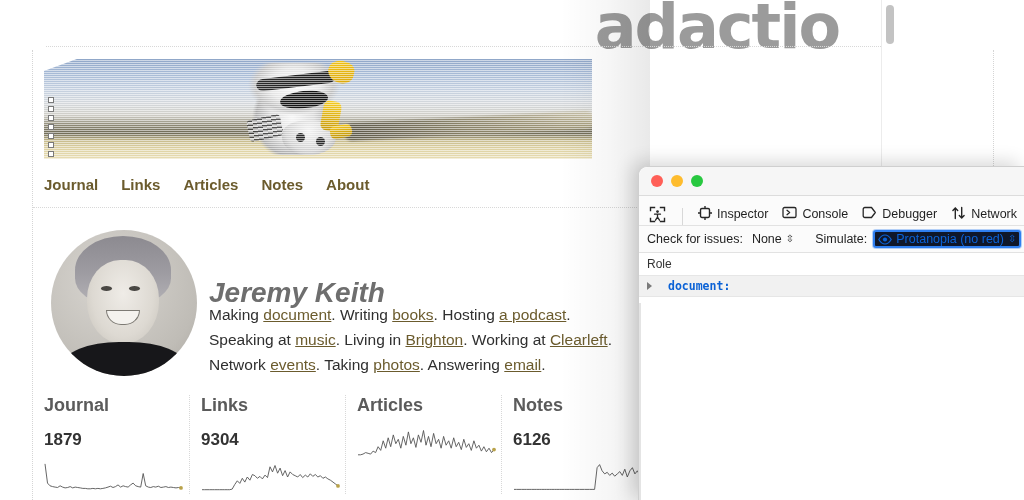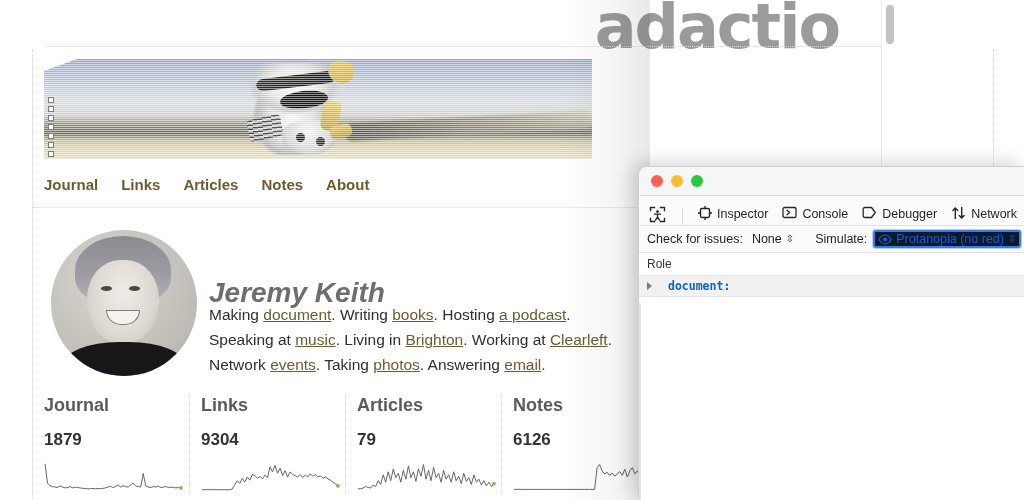--- a/index.html
+++ b/index.html
@@ -386,21 +386,20 @@
         <div class="stat">
           <div class="st-label">Links</div>
           <div class="st-value">9304</div>
           <svg class="spark" width="140" height="34">
               <path d="M1.0 29.7 L3.5 29.7 L6.0 29.7 L8.6 29.7 L11.1 29.7 L13.6 29.7 L16.1 29.7 L18.6 29.7 L21.1 29.7 L23.7 29.7 L26.2 29.7 L28.7 29.7 L31.2 29.1 L33.7 24.6 L36.3 20.8 L38.8 23.4 L41.3 18.3 L43.8 22.1 L46.3 17.0 L48.9 20.2 L51.4 14.5 L53.9 15.7 L56.4 18.3 L58.9 16.4 L61.4 18.9 L64.0 15.1 L66.5 17.6 L69.0 6.8 L71.5 11.9 L74.0 5.5 L76.6 13.2 L79.1 8.1 L81.6 15.7 L84.1 10.6 L86.6 17.0 L89.1 11.9 L91.7 14.5 L94.2 15.7 L96.7 17.0 L99.2 14.5 L101.7 17.6 L104.3 15.1 L106.8 17.0 L109.3 13.8 L111.8 16.4 L114.3 14.5 L116.9 17.0 L119.4 15.7 L121.9 18.3 L124.4 17.0 L126.9 18.9 L129.4 20.2 L132.0 22.1 L134.5 24.0 L137.0 25.9" fill="none" stroke="#555" stroke-width="0.9"></path>
               <circle cx="137.0" cy="25.9" r="1.9" fill="#b9a24a"></circle>
             </svg>
         </div>
         <div class="stat">
           <div class="st-label">Articles</div>
-          <div class="st-value">79</div>
           <svg class="spark" width="140" height="34">
               <path d="M1.0 28.8 L3.5 28.8 L6.0 28.1 L8.6 26.6 L11.1 27.3 L13.6 28.1 L16.1 25.1 L18.6 26.6 L21.1 20.7 L23.7 24.4 L26.2 14.8 L28.7 22.2 L31.2 11.8 L33.7 20.7 L36.3 8.9 L38.8 17.7 L41.3 13.3 L43.8 22.2 L46.3 10.4 L48.9 19.2 L51.4 5.9 L53.9 17.7 L56.4 11.8 L58.9 21.4 L61.4 8.9 L64.0 16.3 L66.5 4.5 L69.0 19.2 L71.5 10.4 L74.0 20.7 L76.6 7.4 L79.1 17.7 L81.6 13.3 L84.1 22.2 L86.6 10.4 L89.1 19.2 L91.7 14.8 L94.2 22.2 L96.7 11.8 L99.2 20.7 L101.7 16.3 L104.3 23.6 L106.8 13.3 L109.3 21.4 L111.8 17.7 L114.3 24.4 L116.9 14.8 L119.4 22.2 L121.9 19.2 L124.4 25.1 L126.9 20.7 L129.4 25.8 L132.0 22.2 L134.5 26.6 L137.0 23.6" fill="none" stroke="#555" stroke-width="0.9"></path>
               <circle cx="137.0" cy="23.6" r="1.9" fill="#b9a24a"></circle>
             </svg>
         </div>
         <div class="stat">
           <div class="st-label">Notes</div>
           <div class="st-value">6126</div>
           <svg class="spark" width="140" height="34">
               <path d="M1.0 29.4 L3.5 29.4 L6.0 29.4 L8.6 29.4 L11.1 29.4 L13.6 29.4 L16.1 29.4 L18.6 29.4 L21.1 29.4 L23.7 29.4 L26.2 29.4 L28.7 29.4 L31.2 29.4 L33.7 29.4 L36.3 29.4 L38.8 29.4 L41.3 29.4 L43.8 29.4 L46.3 29.4 L48.9 29.4 L51.4 29.4 L53.9 29.4 L56.4 29.4 L58.9 29.4 L61.4 29.4 L64.0 29.4 L66.5 29.4 L69.0 29.4 L71.5 29.4 L74.0 29.4 L76.6 29.4 L79.1 29.4 L81.6 29.4 L84.1 7.7 L86.6 4.6 L89.1 10.8 L91.7 13.9 L94.2 12.3 L96.7 15.4 L99.2 13.1 L101.7 16.2 L104.3 13.9 L106.8 11.6 L109.3 15.4 L111.8 9.2 L114.3 17.0 L116.9 10.8 L119.4 7.7 L121.9 13.9 L124.4 10.8 L126.9 15.4 L129.4 12.3 L132.0 9.2 L134.5 13.9 L137.0 10.8" fill="none" stroke="#555" stroke-width="0.9"></path>

